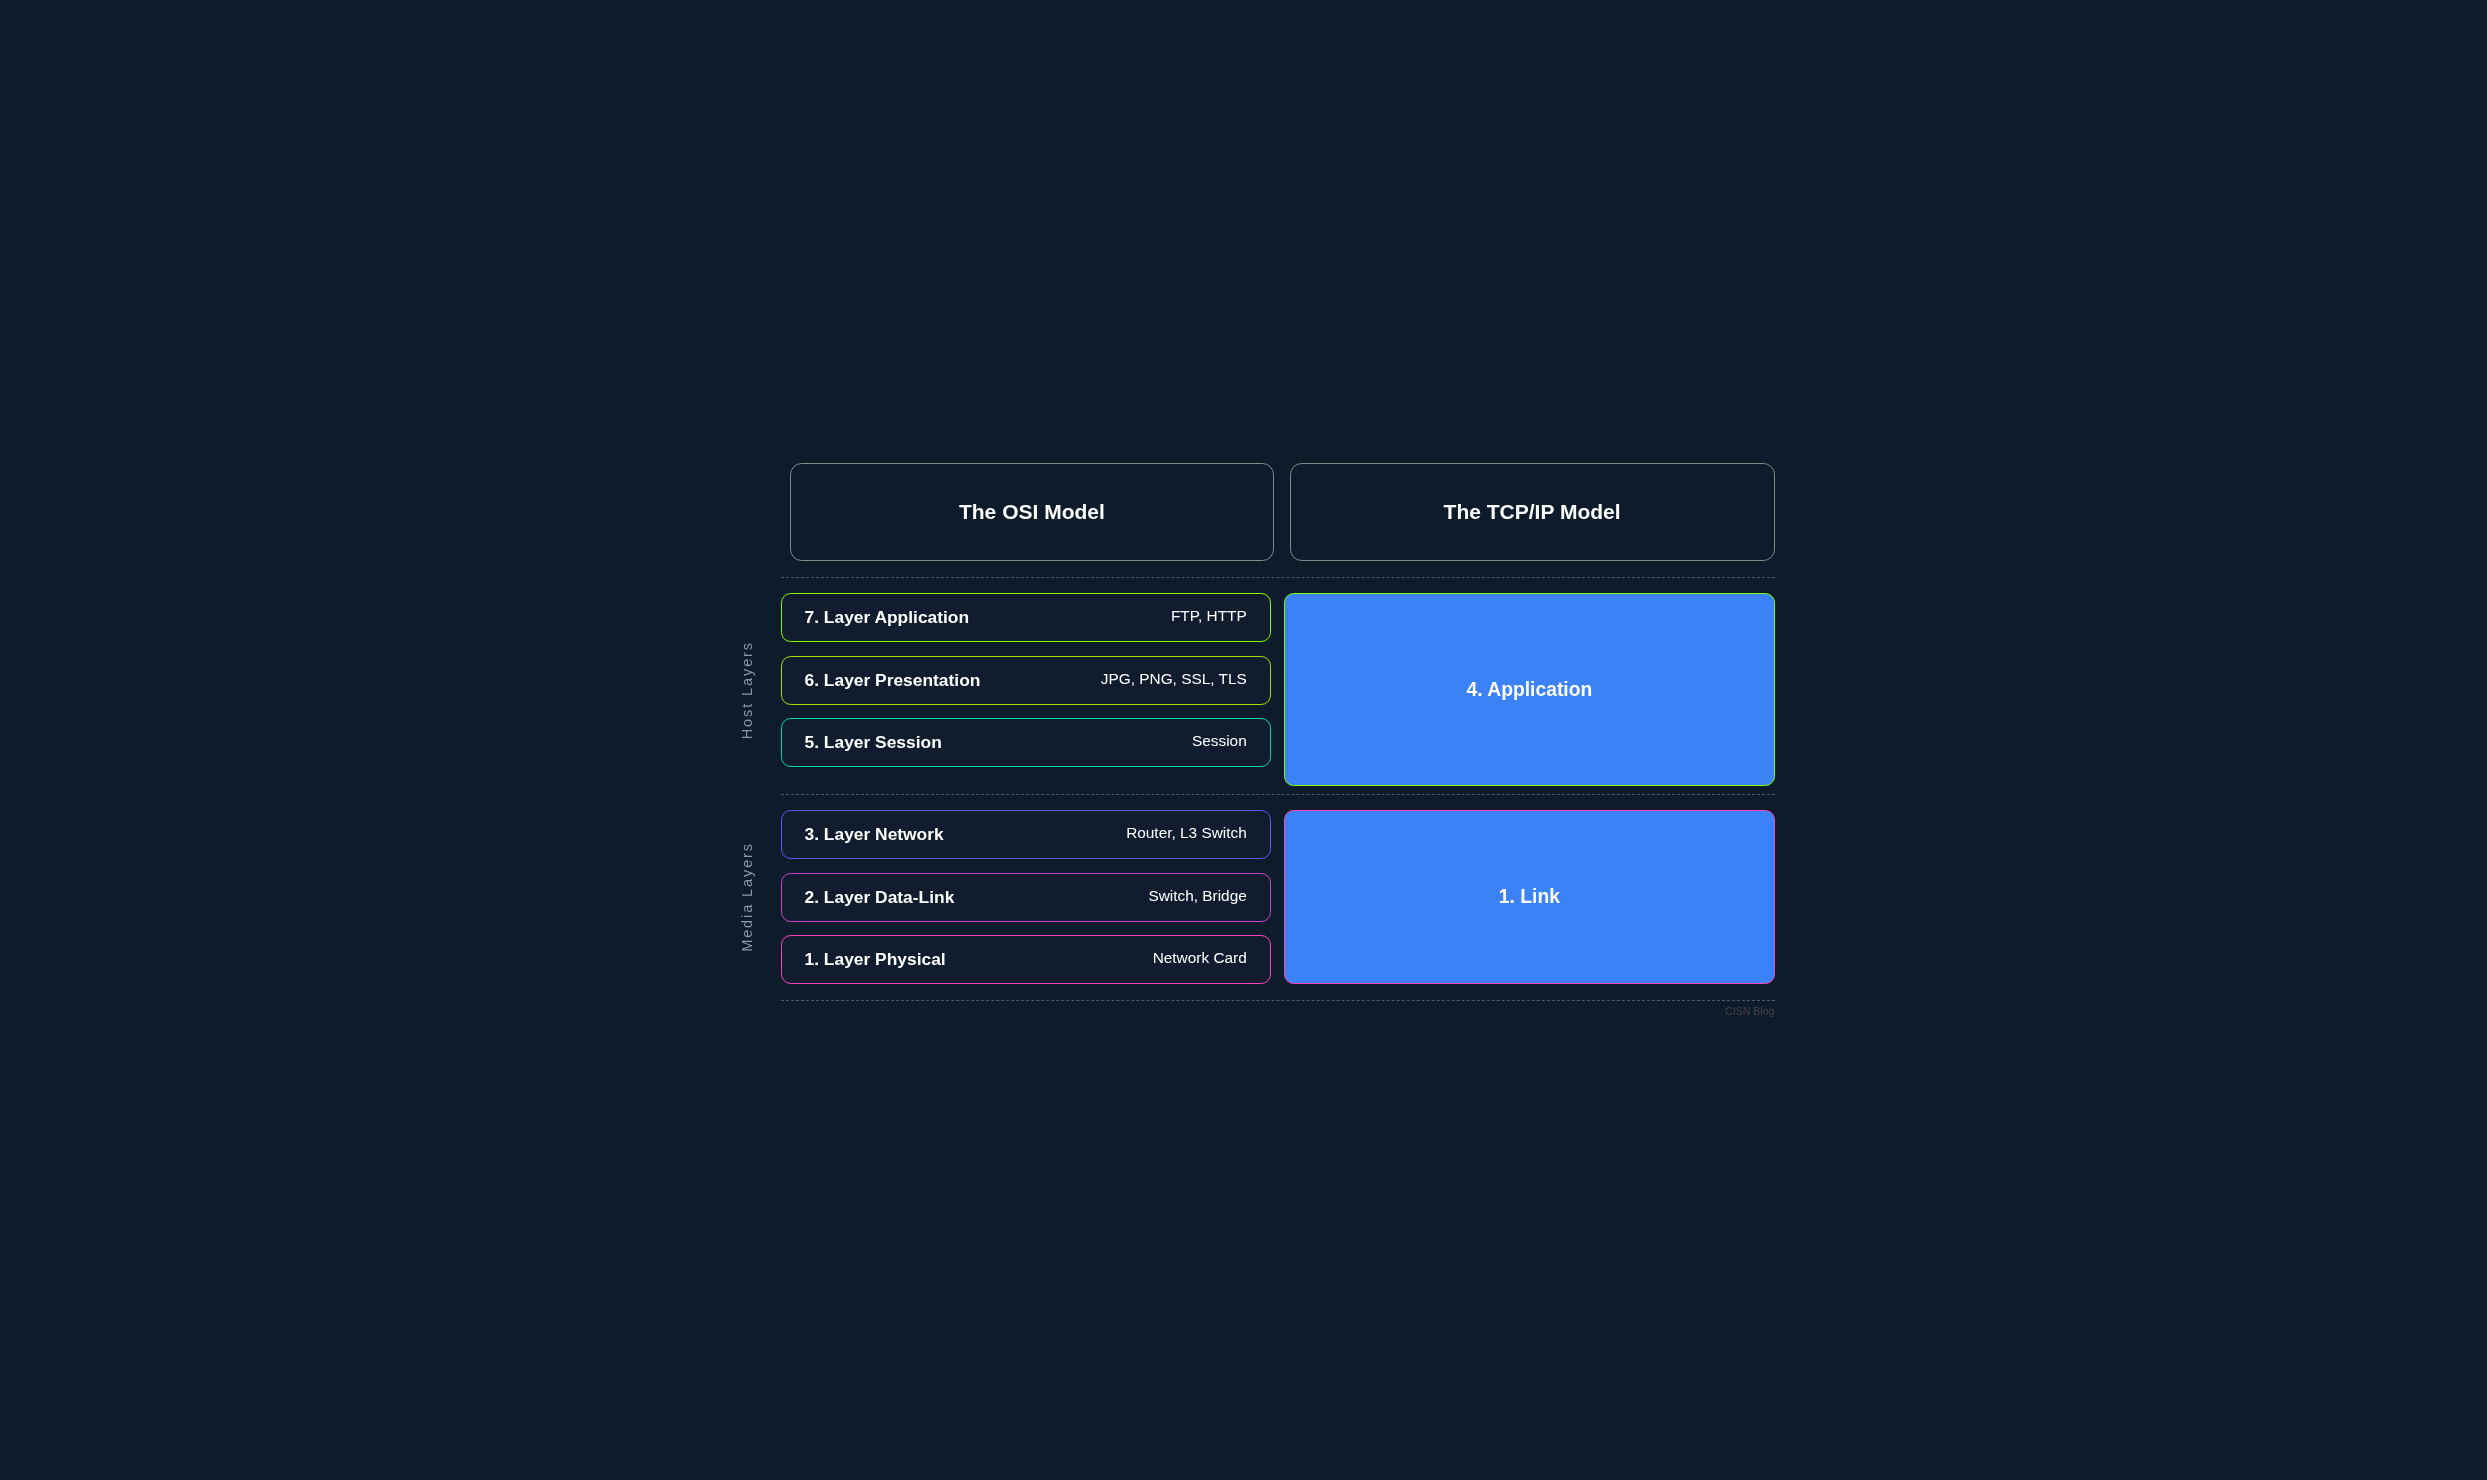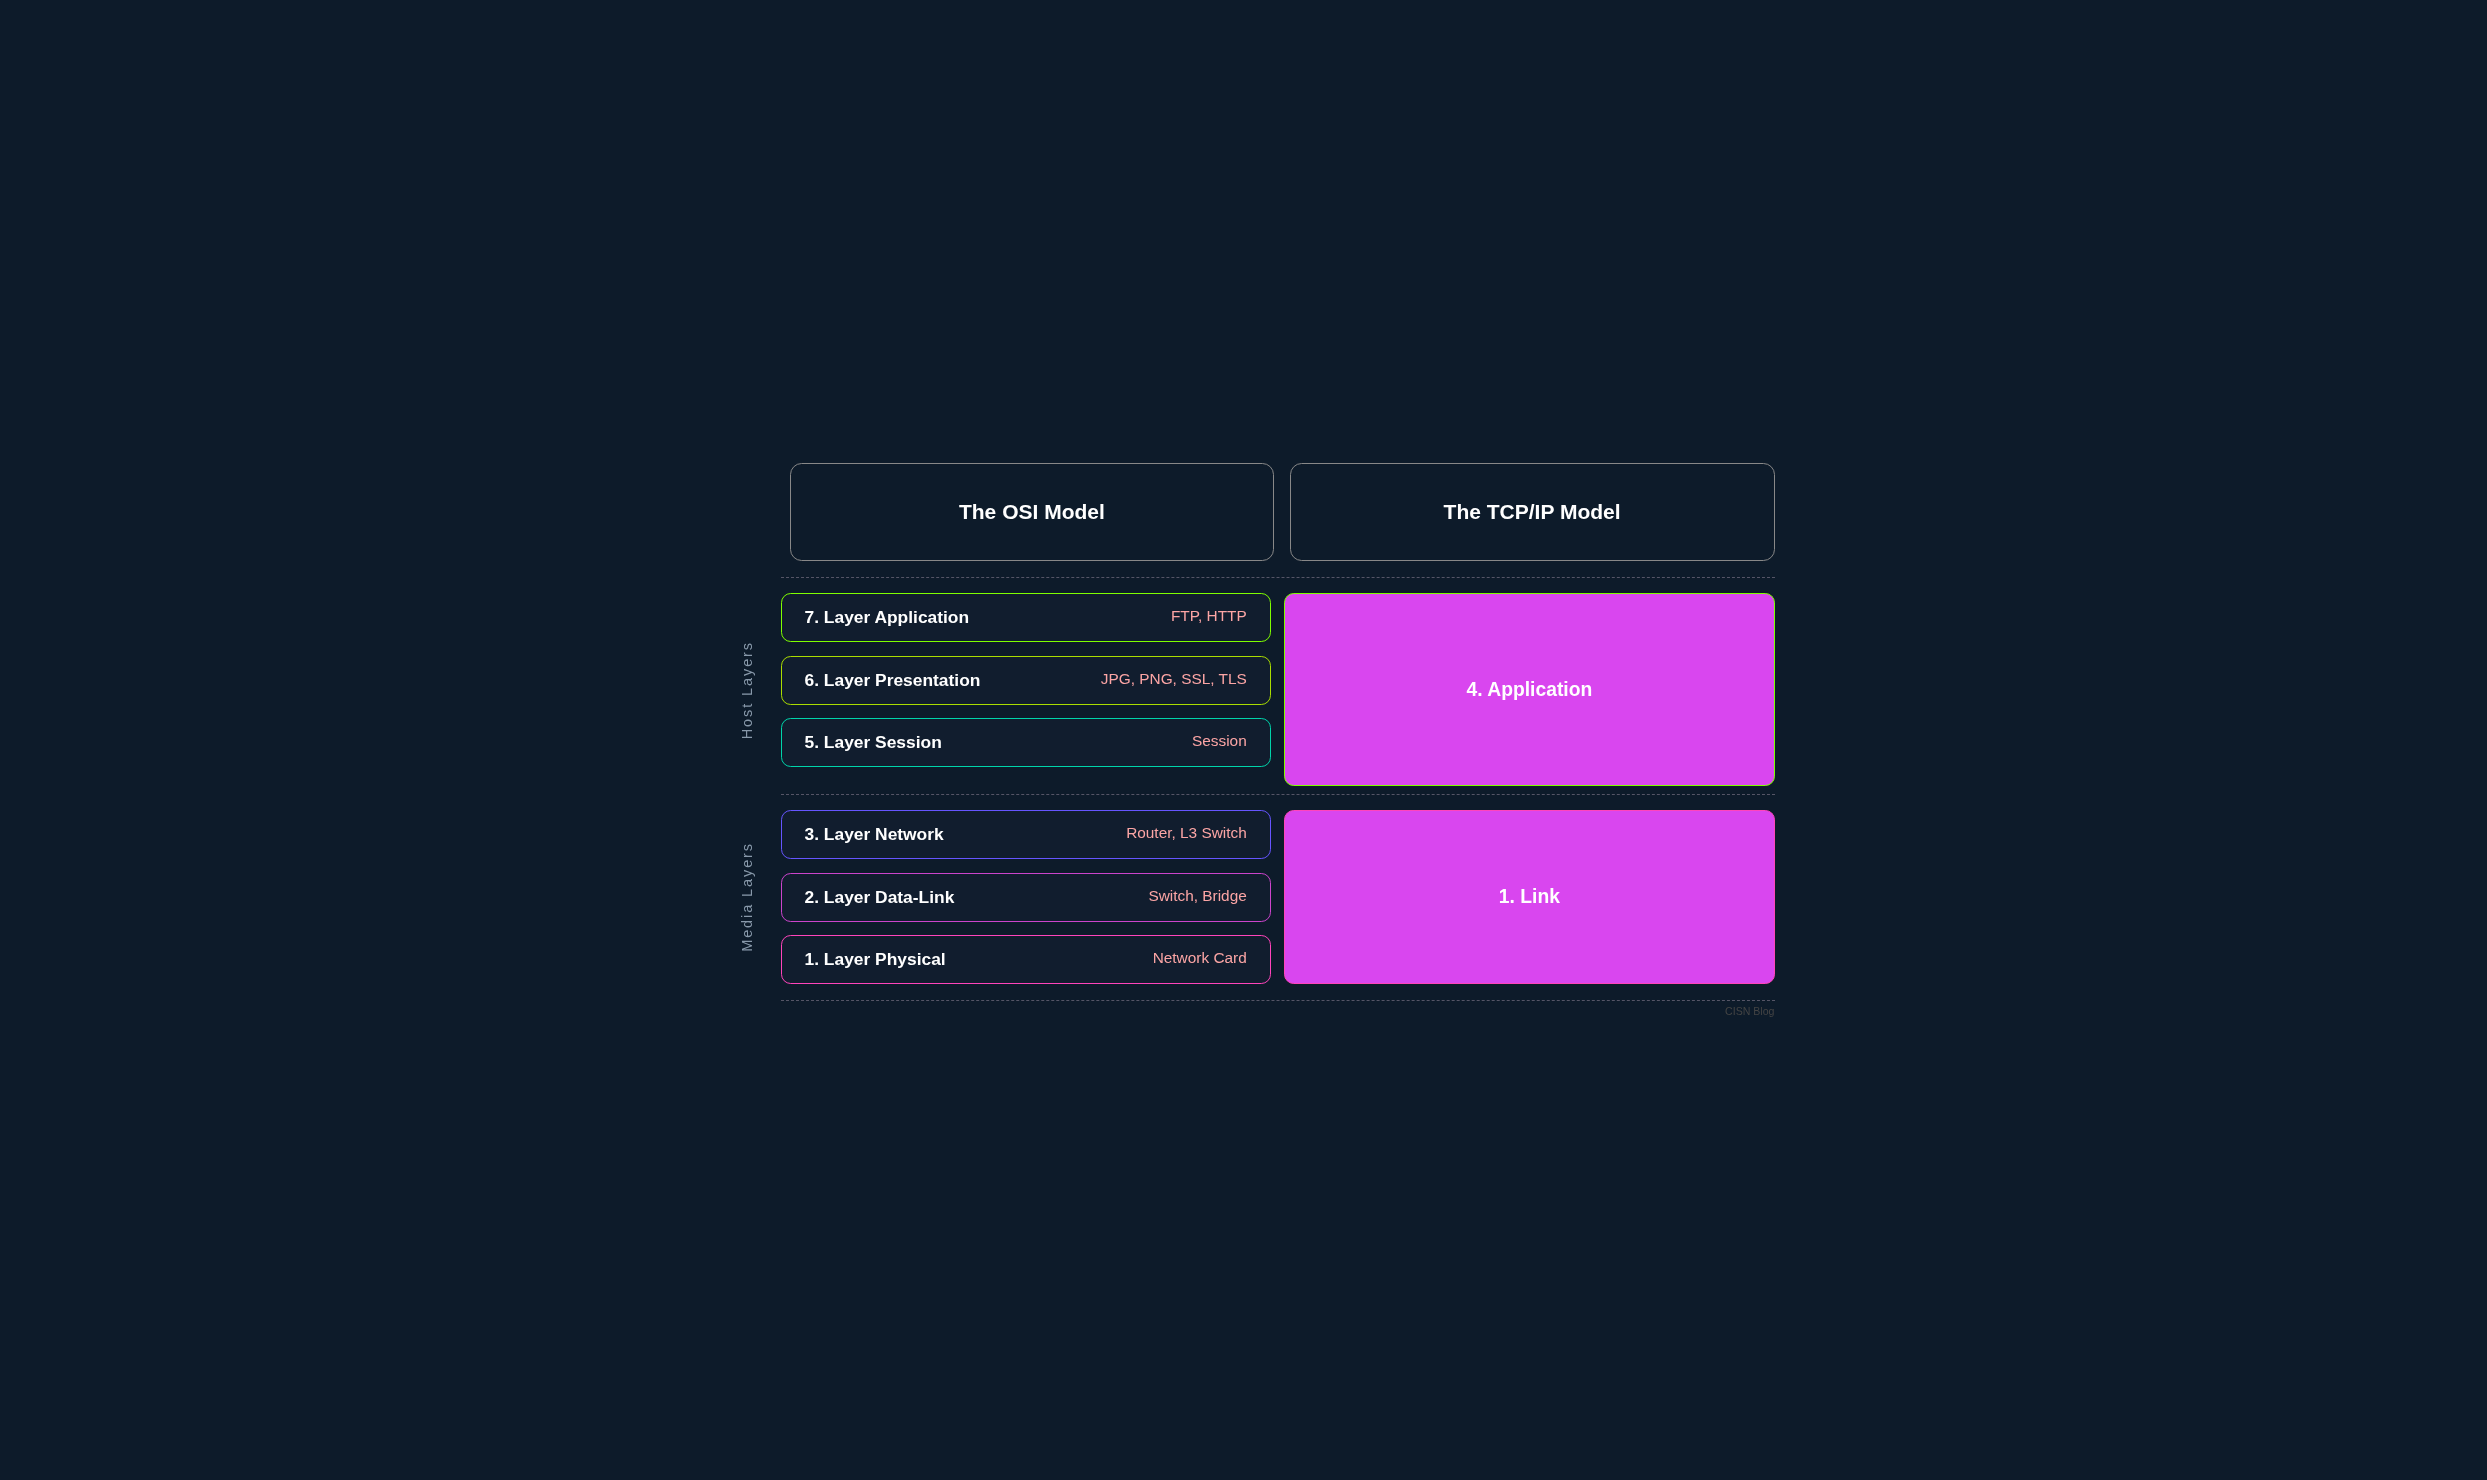--- a/index.html
+++ b/index.html
@@ -51,28 +51,28 @@
     }
 
     .layer-box .layer-name {
       color: #ffffff;
       font-size: 17.4px;
       font-weight: 700;
       flex: 1;
     }
 
     .layer-box .layer-protocol {
-      color: #fca5a5;
+      color: #ffffff;
       font-size: 15.4px;
       font-weight: 400;
     }
 
     .tcp-box {
       border-radius: 9.7px;
-      background: #d946ef;
+      background: #3b82f6;
       display: flex;
       align-items: center;
       justify-content: center;
       color: #ffffff;
       font-size: 19.3px;
       font-weight: 600;
     }
 
     .labeled-section {
       display: flex;

